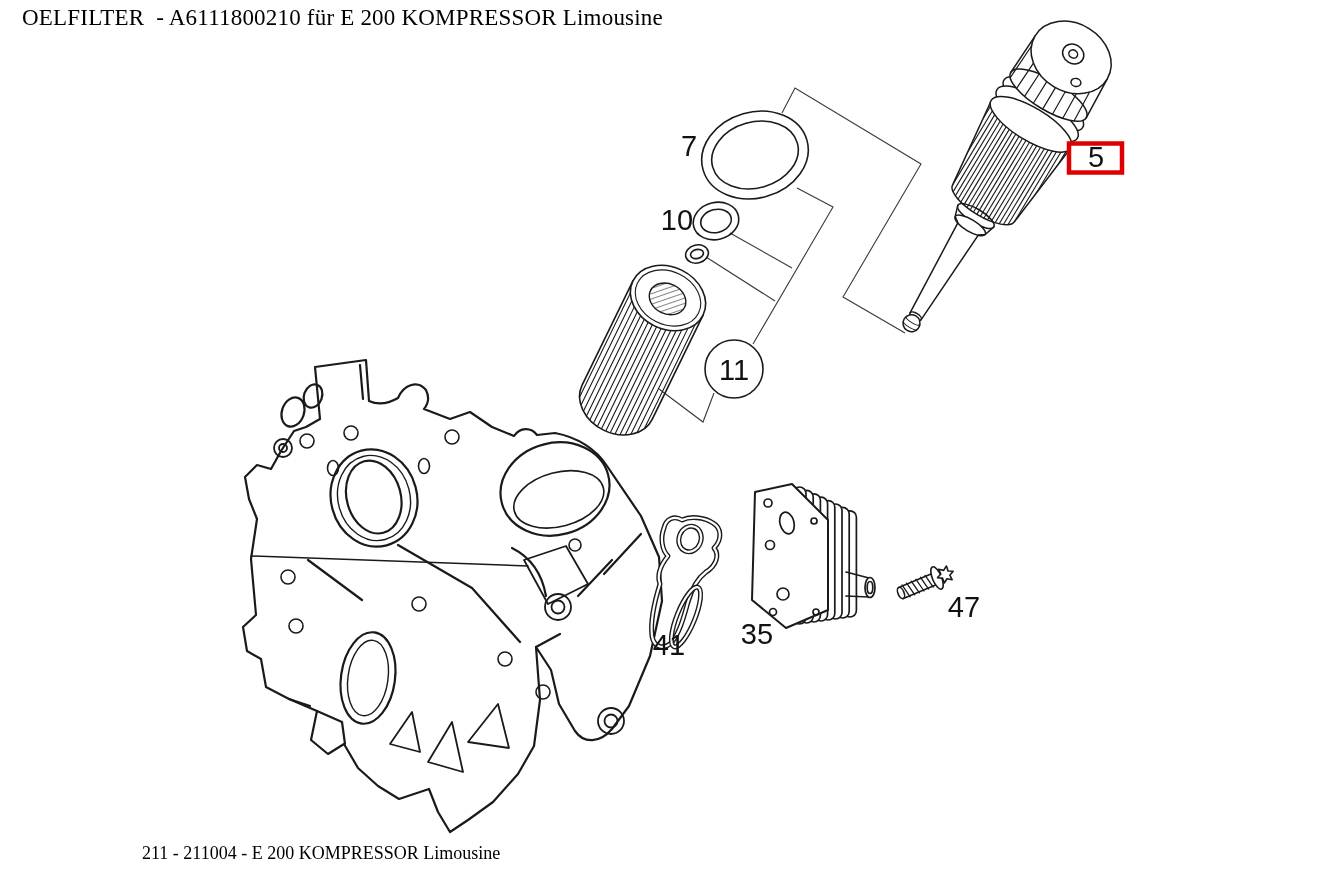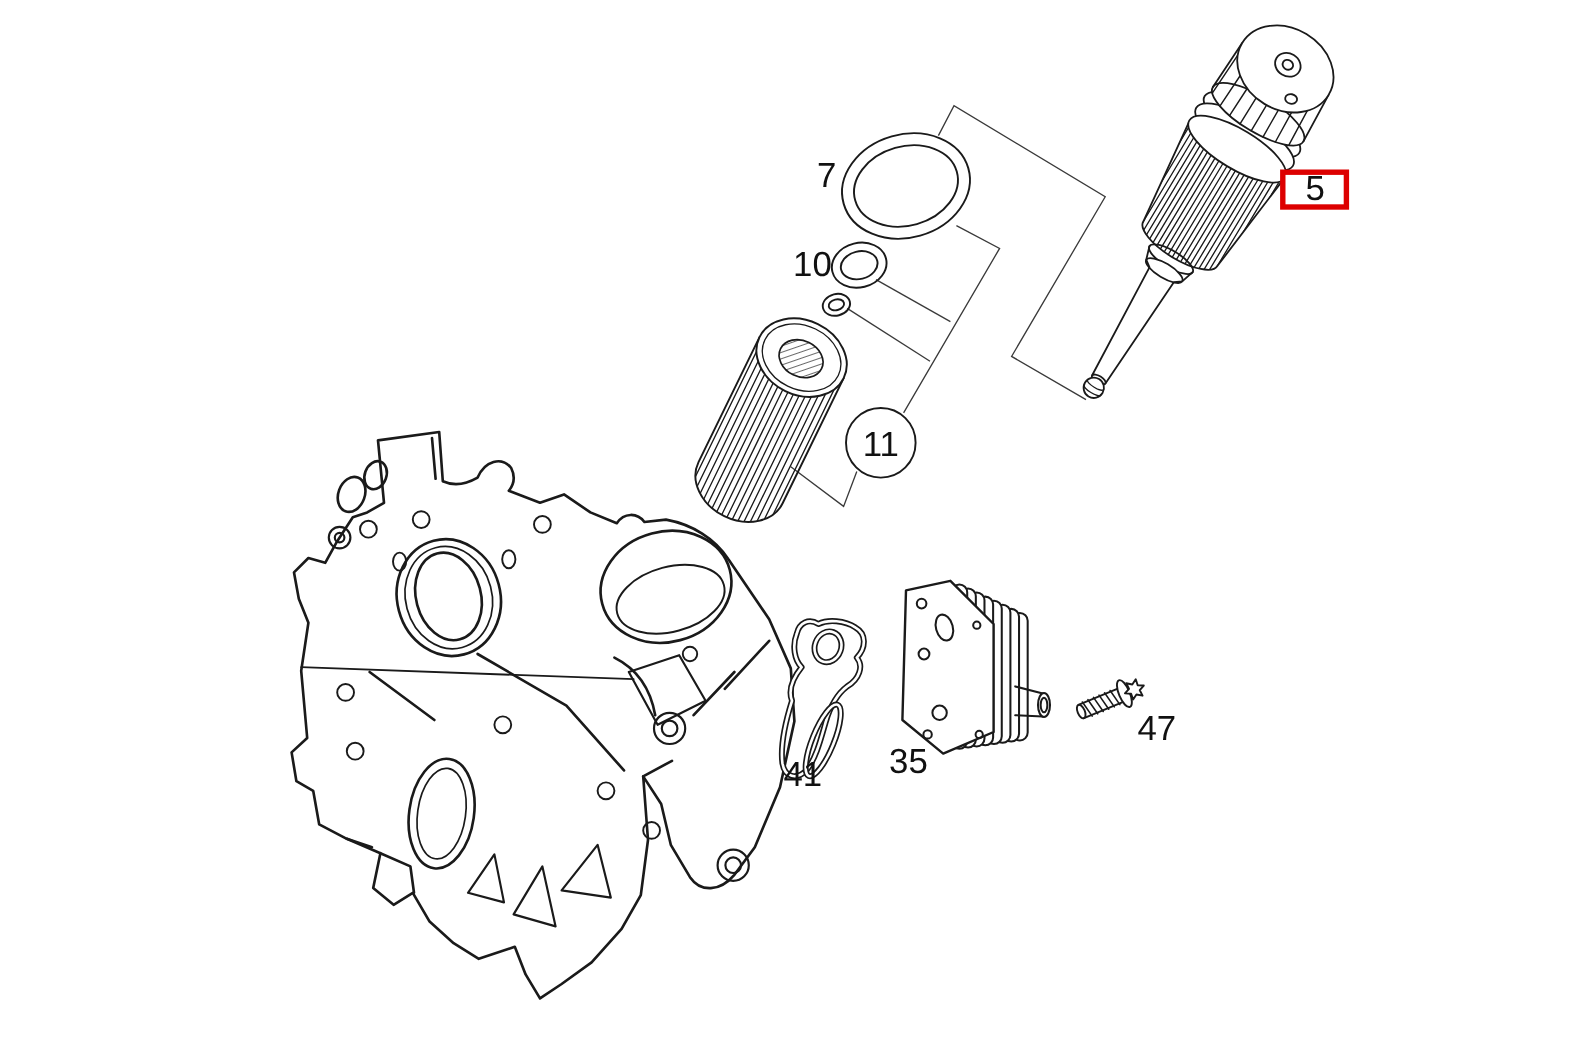--- a/index.html
+++ b/index.html
@@ -11,20 +11,21 @@
           font-size:18px;color:#000;white-space:pre;}
   svg{position:absolute;left:0;top:0;}
   .ln{stroke:#1a1a1a;fill:none;stroke-linecap:round;stroke-linejoin:round;}
   .leader{stroke:#3a3a3a;stroke-width:1.1;fill:none;}
   .lbl{font-family:"Liberation Sans",sans-serif;font-size:29px;fill:#111;}
 </style>
 </head>
 <body>
 
 <div id="stage">
+  <div id="title">OELFILTER  - A6111800210 für E 200 KOMPRESSOR Limousine</div>
 
   <svg width="1326" height="881" viewBox="0 0 1326 881">
     <defs>
       <pattern id="hatch45" patternUnits="userSpaceOnUse" width="5" height="5" patternTransform="rotate(45)">
         <line x1="0" y1="0" x2="0" y2="5" stroke="#1a1a1a" stroke-width="1.1"></line>
       </pattern>
       <clipPath id="filterBodyClip">
         <path d="M -39,0 L -39,116 A 39,31 0 0 0 39,116 L 39,0 Z"></path>
       </clipPath>
       <clipPath id="skirtClip">
@@ -266,13 +267,14 @@
     <text class="lbl" x="669" y="655" text-anchor="middle">41</text>
     <text class="lbl" x="757" y="644" text-anchor="middle">35</text>
     <text class="lbl" x="964" y="617" text-anchor="middle">47</text>
 
     <g>
       <rect x="1069" y="143.5" width="53" height="29" fill="#ffffff" stroke-width="4.5" stroke="#dd0000"></rect>
       <text class="lbl" x="1096" y="167" text-anchor="middle" font-size="27">5</text>
     </g>
   </svg>
 
+  <div id="footer">211 - 211004 - E 200 KOMPRESSOR Limousine</div>
 </div>
 
 </body></html>

